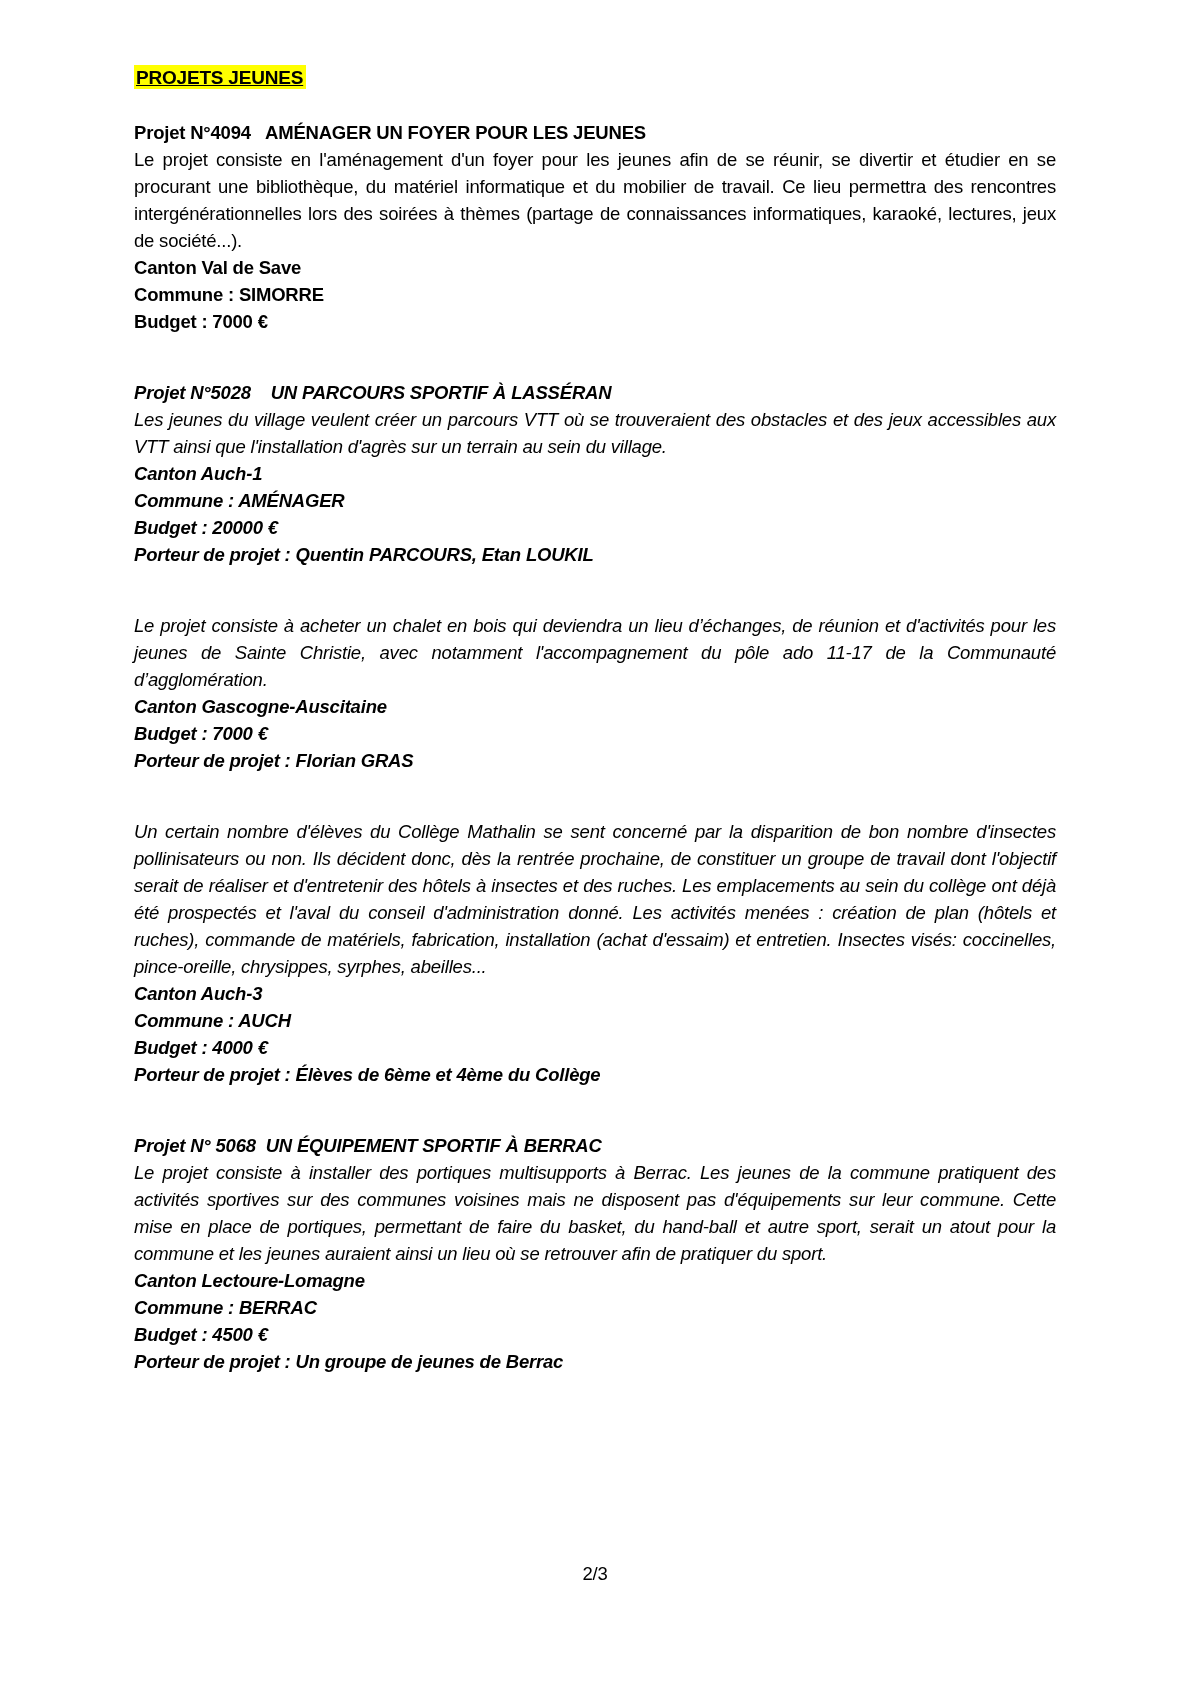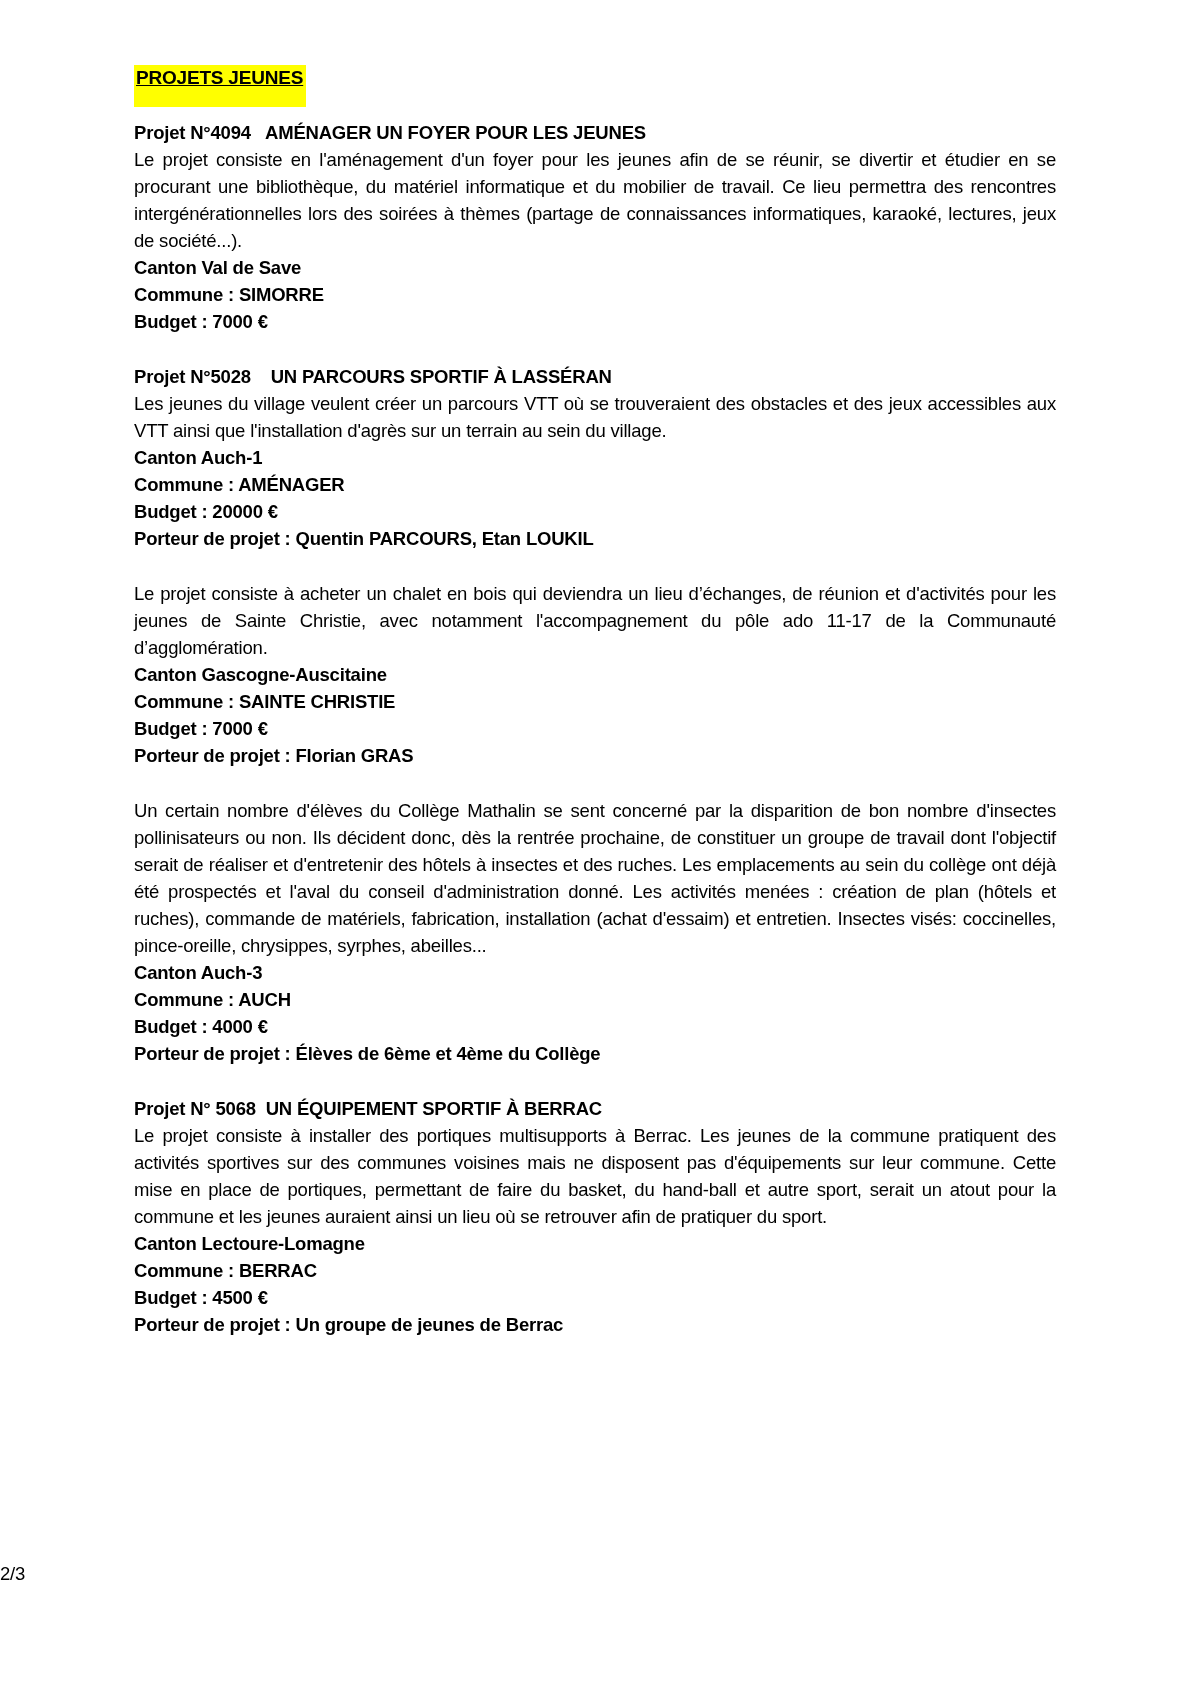--- a/index.html
+++ b/index.html
@@ -26,43 +26,43 @@
     width: 922px;
   }
   .doc-heading {
     margin: 0 0 28px 0;
     font-size: 19px;
     font-weight: bold;
   }
   .hl {
     background: #ffff00;
     text-decoration: underline;
-    padding: 2px 3px 19px 2px;
+    padding: 2px 3px 1px 2px;
   }
   .project { margin: 0; }
-  .project + .project { margin-top: 28px; }
+  .project + .project { margin-top: 44px; font-style: italic; }
   .p-title {
     margin: 0;
     font-weight: bold;
     white-space: pre-wrap;
   }
   .p-desc {
     margin: 0;
     text-align: justify;
   }
   .p-meta {
     margin: 0;
     font-weight: bold;
   }
   .page-number {
     position: absolute;
     left: 0;
     top: 1560px;
     width: 1190px;
-    text-align: left;
+    text-align: center;
   }
 </style>
 </head>
 <body>
 
 <div class="page">
   <div class="content">
 
     <h1 class="doc-heading"><span class="hl">PROJETS JEUNES</span></h1>
 
@@ -79,21 +79,20 @@
       <p class="p-desc">Les jeunes du village veulent créer un parcours VTT où se trouveraient des obstacles et des jeux accessibles aux VTT ainsi que l'installation d'agrès sur un terrain au sein du village.</p>
       <p class="p-meta">Canton Auch-1</p>
       <p class="p-meta">Commune : AMÉNAGER</p>
       <p class="p-meta">Budget : 20000 €</p>
       <p class="p-meta">Porteur de projet : Quentin PARCOURS, Etan LOUKIL</p>
     </section>
 
     <section class="project">
       <p class="p-desc">Le projet consiste à acheter un chalet en bois qui deviendra un lieu d’échanges, de réunion et d'activités pour les jeunes de Sainte Christie, avec notamment l'accompagnement du pôle ado 11-17 de la Communauté d’agglomération.</p>
       <p class="p-meta">Canton Gascogne-Auscitaine</p>
-      <p class="p-meta">Commune : SAINTE CHRISTIE</p>
       <p class="p-meta">Budget : 7000 €</p>
       <p class="p-meta">Porteur de projet : Florian GRAS</p>
     </section>
 
     <section class="project">
       <p class="p-desc">Un certain nombre d'élèves du Collège Mathalin se sent concerné par la disparition de bon nombre d'insectes pollinisateurs ou non. Ils décident donc, dès la rentrée prochaine, de constituer un groupe de travail dont l'objectif serait de réaliser et d'entretenir des hôtels à insectes et des ruches. Les emplacements au sein du collège ont déjà été prospectés et l'aval du conseil d'administration donné. Les activités menées : création de plan (hôtels et ruches), commande de matériels, fabrication, installation (achat d'essaim) et entretien. Insectes visés: coccinelles, pince-oreille, chrysippes, syrphes, abeilles...</p>
       <p class="p-meta">Canton Auch-3</p>
       <p class="p-meta">Commune : AUCH</p>
       <p class="p-meta">Budget : 4000 €</p>
       <p class="p-meta">Porteur de projet : Élèves de 6ème et 4ème du Collège</p>

